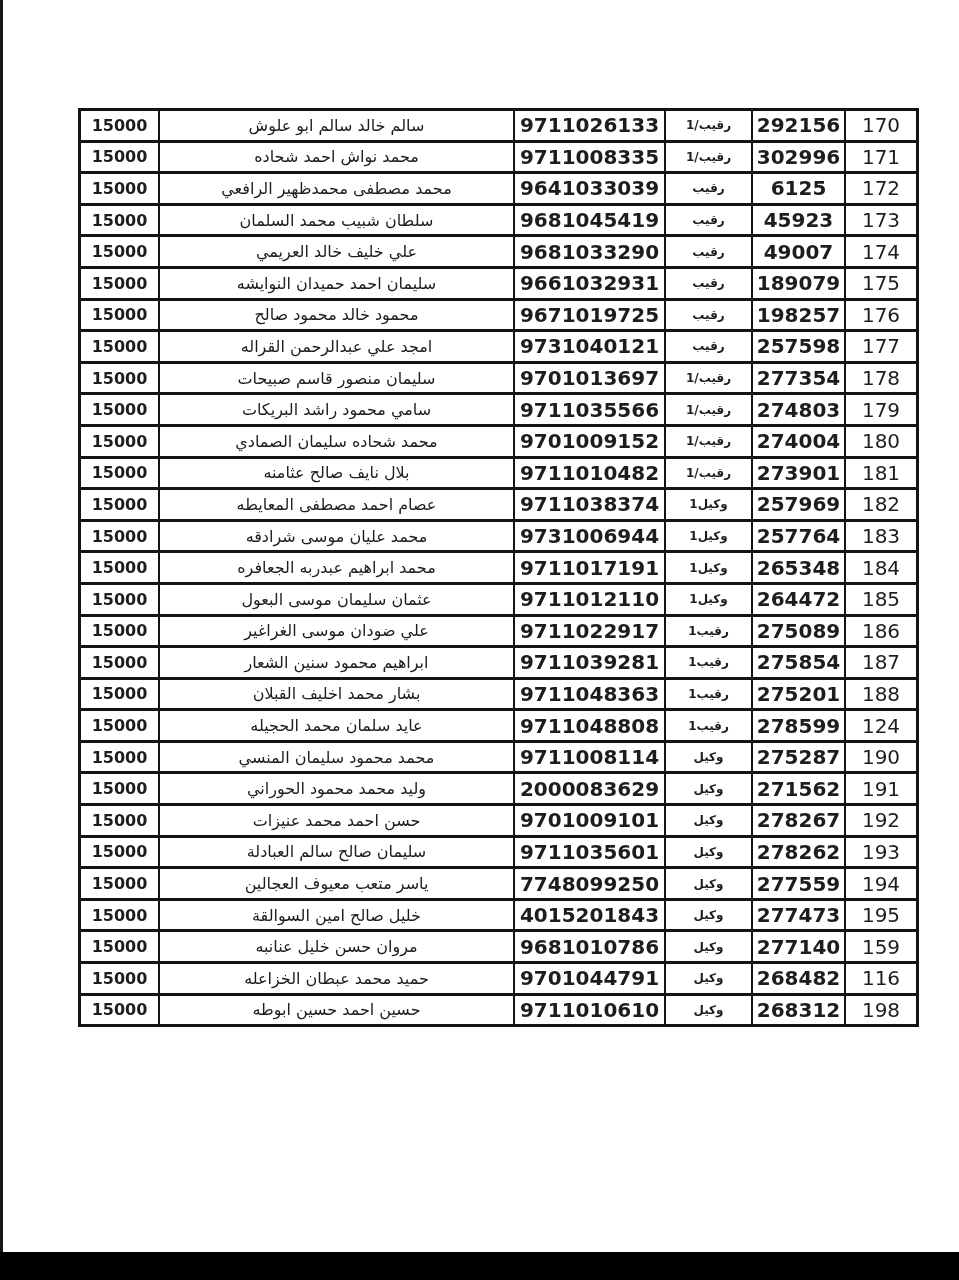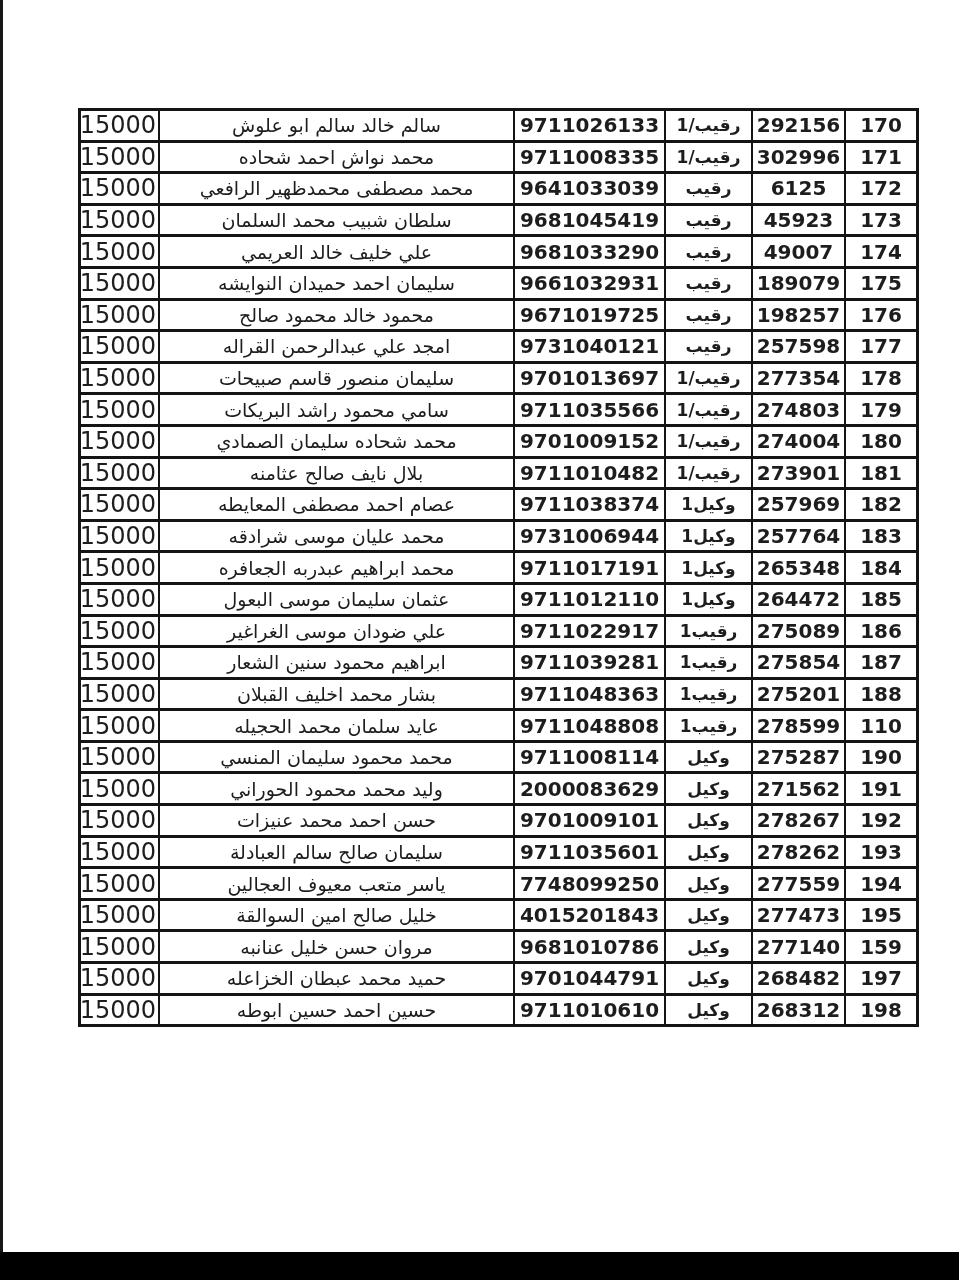--- a/index.html
+++ b/index.html
@@ -47,26 +47,26 @@
     border-bottom: 3px solid #141414;
     height: 28.6px;
     padding: 0 2px;
     text-align: center;
     vertical-align: middle;
     white-space: nowrap;
     overflow: hidden;
     color: #1d1d1d;
   }
   table.roster { border: 3px solid #141414; }
-  .c-serial  { width: 66px;  font-weight: 700; font-size: 20px; }
+  .c-serial  { width: 66px;  font-weight: 400; font-size: 20px; }
   .c-badge   { width: 87px;  font-weight: 700; font-size: 20px; margin-left: 38px; }
-  .c-rank    { width: 81px;  font-size: 17px; font-weight: 600; }
+  .c-rank    { width: 81px;  font-size: 12px; font-weight: 600; }
   .c-id      { width: 145px; font-weight: 700; font-size: 20px; margin-top: 40px; }
-  .c-name    { width: 349px; font-size: 19px; font-weight: 500; }
-  .c-salary  { width: 73px;  font-weight: 400; font-size: 24px; }
+  .c-name    { width: 349px; font-size: 16px; font-weight: 500; }
+  .c-salary  { width: 73px;  font-weight: 700; font-size: 16px; }
 </style>
 </head>
 <body>
 
 <div class="canvas">
   <div class="edge-line"></div>
 
   <table class="roster" dir="rtl">
     <tbody>
         <tr>
@@ -215,21 +215,21 @@
   </tr>
         <tr>
     <td class="c-serial">188</td>
     <td class="c-badge">275201</td>
     <td class="c-rank">رقيب1</td>
     <td class="c-id">9711048363</td>
     <td class="c-name">بشار محمد اخليف القبلان</td>
     <td class="c-salary">15000</td>
   </tr>
         <tr>
-    <td class="c-serial">110</td>
+    <td class="c-serial">124</td>
     <td class="c-badge">278599</td>
     <td class="c-rank">رقيب1</td>
     <td class="c-id">9711048808</td>
     <td class="c-name">عايد سلمان محمد الحجيله</td>
     <td class="c-salary">15000</td>
   </tr>
         <tr>
     <td class="c-serial">190</td>
     <td class="c-badge">275287</td>
     <td class="c-rank">وكيل</td>
@@ -279,21 +279,21 @@
   </tr>
         <tr>
     <td class="c-serial">159</td>
     <td class="c-badge">277140</td>
     <td class="c-rank">وكيل</td>
     <td class="c-id">9681010786</td>
     <td class="c-name">مروان حسن خليل عنانبه</td>
     <td class="c-salary">15000</td>
   </tr>
         <tr>
-    <td class="c-serial">197</td>
+    <td class="c-serial">116</td>
     <td class="c-badge">268482</td>
     <td class="c-rank">وكيل</td>
     <td class="c-id">9701044791</td>
     <td class="c-name">حميد محمد عبطان الخزاعله</td>
     <td class="c-salary">15000</td>
   </tr>
         <tr>
     <td class="c-serial">198</td>
     <td class="c-badge">268312</td>
     <td class="c-rank">وكيل</td>

